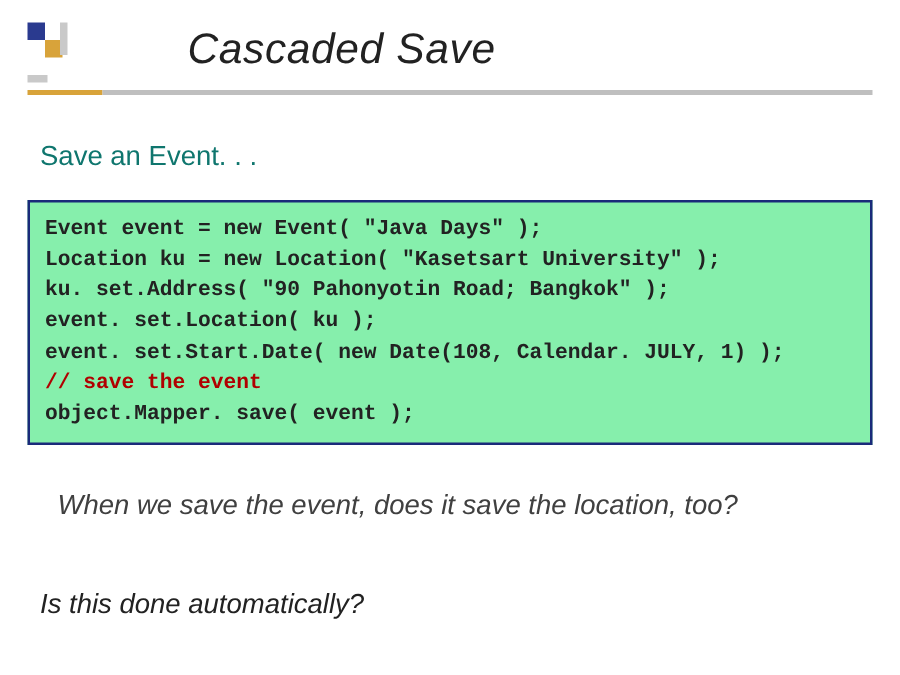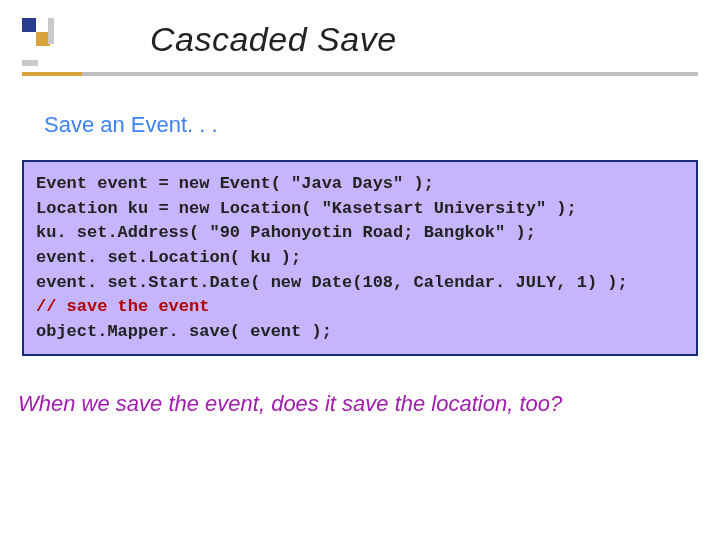--- a/index.html
+++ b/index.html
@@ -11,27 +11,27 @@
   .ornament .sq1 { position: absolute; left: 0; top: 0; width: 14px; height: 14px; background: #2a3a8f; }
   .ornament .sq2 { position: absolute; left: 14px; top: 14px; width: 14px; height: 14px; background: #d8a33a; }
   .ornament .hbar { position: absolute; left: 0; top: 42px; width: 16px; height: 6px; background: #c9c9c9; }
   .ornament .vbar { position: absolute; left: 26px; top: 0; width: 6px; height: 26px; background: #c9c9c9; }
 
   .title { position: absolute; left: 150px; top: 20px; font-size: 34px; font-style: italic; color: #222; letter-spacing: 0.5px; }
   .title-underline { position: absolute; left: 22px; top: 72px; width: 676px; height: 4px; }
   .title-underline .ya { position: absolute; left: 0; top: 0; width: 60px; height: 4px; background: #d8a33a; }
   .title-underline .gr { position: absolute; left: 60px; top: 0; right: 0; height: 4px; background: #bfbfbf; }
 
-  .intro { position: absolute; left: 44px; top: 112px; font-size: 22px; color: #3b82f6; }
+  .intro { position: absolute; left: 32px; top: 112px; font-size: 22px; color: #0f766e; }
 
-  .codebox { position: absolute; left: 22px; top: 160px; width: 676px; border: 2px solid #1a2a7a; background: #c4b5fd; padding: 10px 12px; }
+  .codebox { position: absolute; left: 22px; top: 160px; width: 676px; border: 2px solid #1a2a7a; background: #86efac; padding: 10px 12px; }
   .codebox pre { font-family: "Courier New", Courier, monospace; font-size: 17px; font-weight: bold; color: #222; white-space: pre; line-height: 1.45; }
   .codebox .comment { color: #b00000; }
 
-  .para1 { position: absolute; left: 18px; top: 390px; width: 640px; font-size: 22px; font-style: italic; color: #a21caf; line-height: 1.25; }
+  .para1 { position: absolute; left: 46px; top: 390px; width: 640px; font-size: 22px; font-style: italic; color: #404040; line-height: 1.25; }
   .para2 { position: absolute; left: 32px; top: 470px; width: 640px; font-size: 22px; font-style: italic; color: #222; }
 </style>
 </head>
 <body>
 
 <div class="slide">
 
   <div class="ornament">
     <div class="sq1"></div>
     <div class="sq2"></div>
@@ -51,14 +51,15 @@
     <pre><span>Event event = new Event( "Java Days" );</span>
 <span>Location ku = new Location( "Kasetsart University" );</span>
 <span>ku. set.Address( "90 Pahonyotin Road; Bangkok" );</span>
 <span>event. set.Location( ku );</span>
 <span>event. set.Start.Date( new Date(108, Calendar. JULY, 1) );</span>
 <span class="comment">// save the event</span>
 <span>object.Mapper. save( event );</span></pre>
   </div>
 
   <div class="para1">When we save the event, does it save the location, too?</div>
+  <div class="para2">Is this done automatically?</div>
 
 </div>
 
 </body></html>

